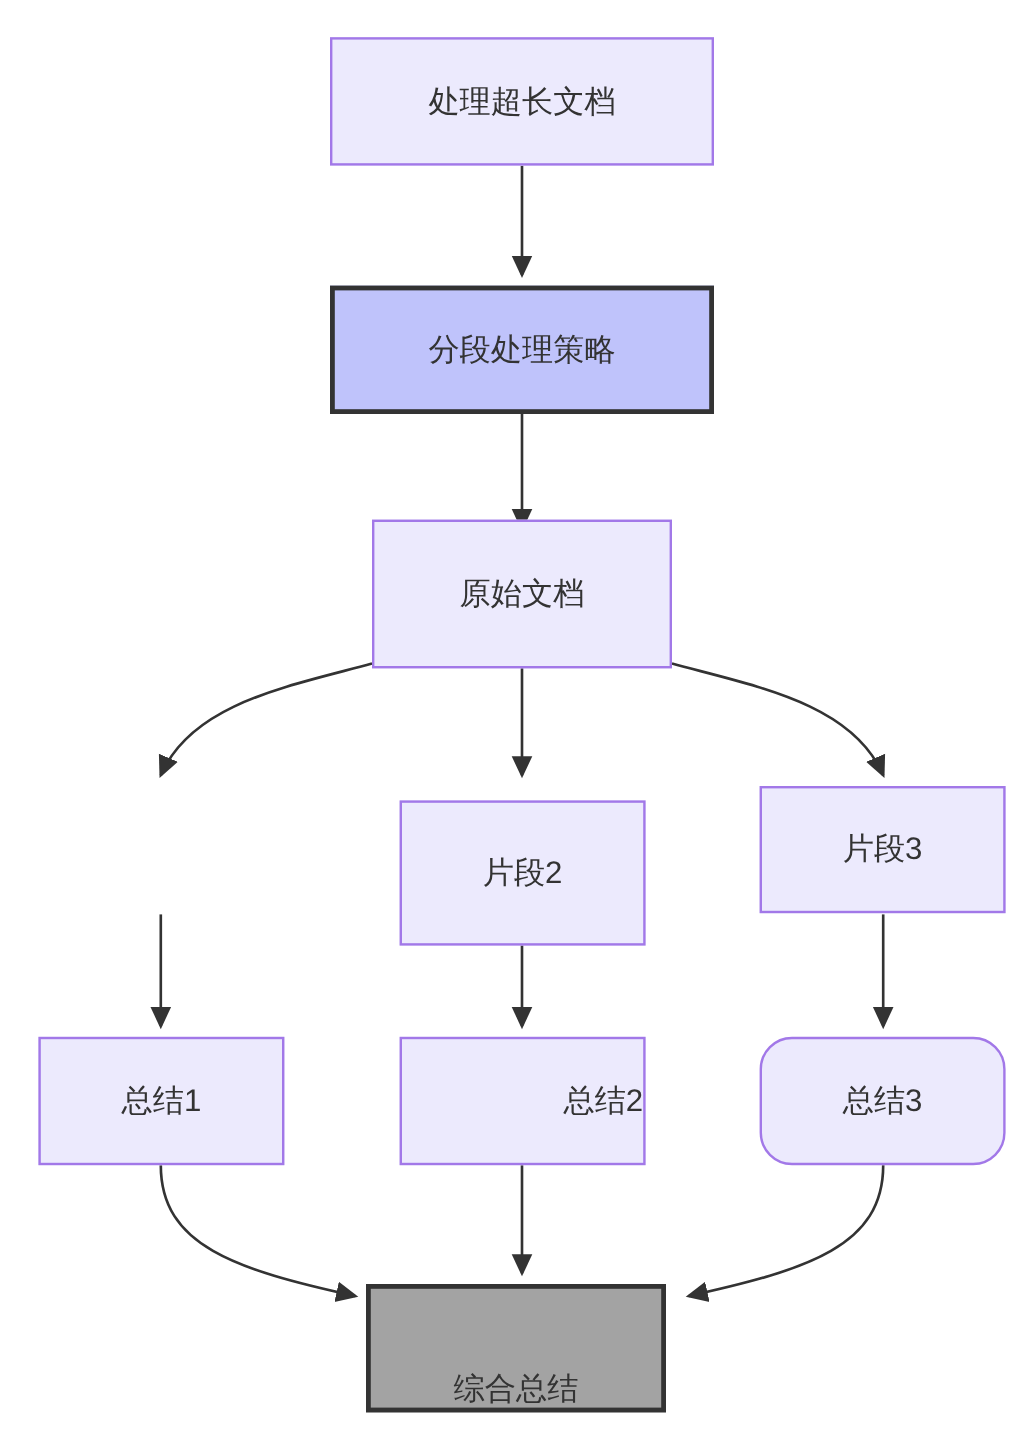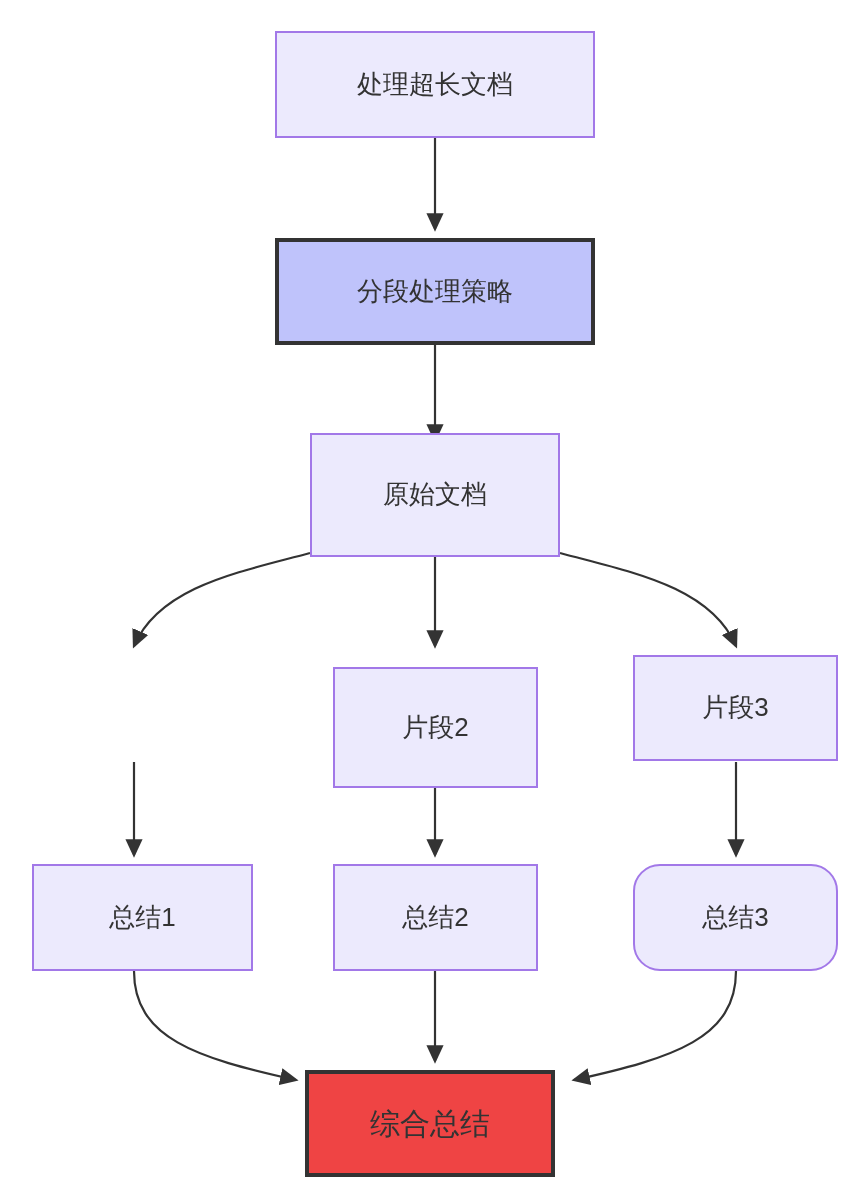--- a/index.html
+++ b/index.html
@@ -47,24 +47,25 @@
     color: #333333;
     font-size: 26px;
   }
   .style-emphasis {
     background: #bfc3fb;
     border: 4px solid #333333;
     color: #333333;
     font-size: 26px;
   }
   .style-result {
-    background: #ef4444;
+    background: #a3a3a3;
     border: 4px solid #333333;
     color: #333333;
-    font-size: 30px;
+    font-size: 26px;
+    align-items: flex-end;
   }
 </style>
 </head>
 <body>
 
 <div id="diagram-canvas">
 
   <svg id="edge-layer" viewBox="0 0 852 1196" width="852" height="1196" xmlns="http://www.w3.org/2000/svg">
     <defs>
       <marker id="arrowhead" markerWidth="9" markerHeight="9" refX="7.2" refY="4.5" orient="auto" markerUnits="strokeWidth">
@@ -100,25 +101,25 @@
 
 
   <div class="node style-plain" style="left: 333px; top: 655px; width: 205px; height: 121px; margin-top: 12px;">
     <span class="node-label">片段2</span>
   </div>
 
   <div class="node style-plain" style="left: 633px; top: 655px; width: 205px; height: 106px;">
     <span class="node-label">片段3</span>
   </div>
 
-  <div class="node style-plain" style="left: 32px; top: 864px; width: 221px; height: 107px;">
+  <div class="node style-plain" style="left: 32px; top: 864px; width: 205px; height: 107px;">
     <span class="node-label">总结1</span>
   </div>
 
-  <div class="node style-plain" style="left: 333px; top: 864px; width: 205px; height: 107px;">
+  <div class="node style-plain" style="left: 333px; top: 864px; width: 205px; height: 107px; justify-content: flex-end;">
     <span class="node-label">总结2</span>
   </div>
 
   <div class="node style-plain" style="left: 633px; top: 864px; width: 205px; height: 107px; border-radius: 27px;">
     <span class="node-label">总结3</span>
   </div>
 
   <div class="node style-result" style="left: 305px; top: 1070px; width: 250px; height: 107px;">
     <span class="node-label">综合总结</span>
   </div>

